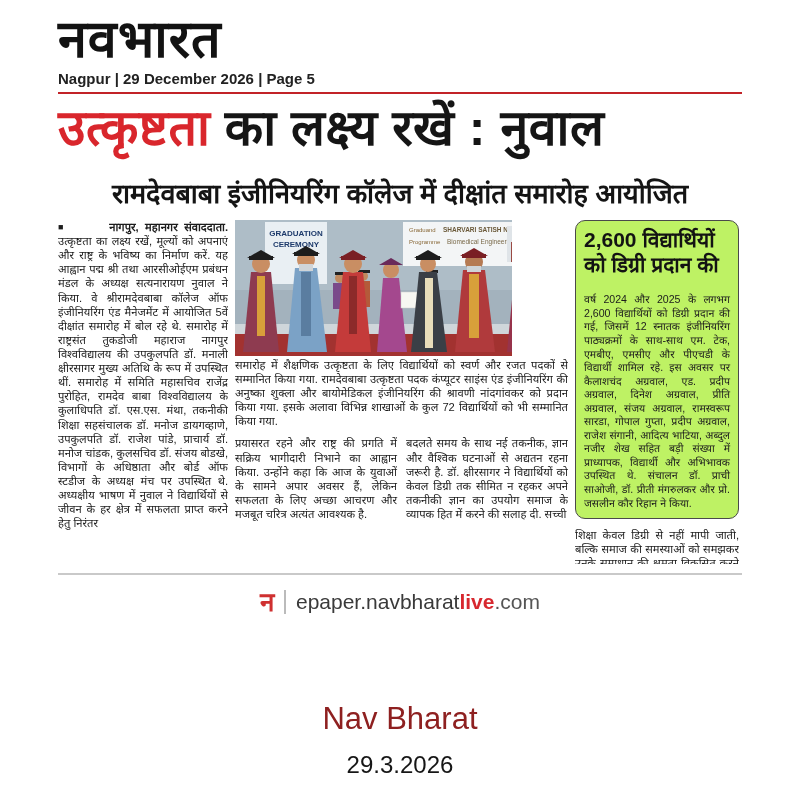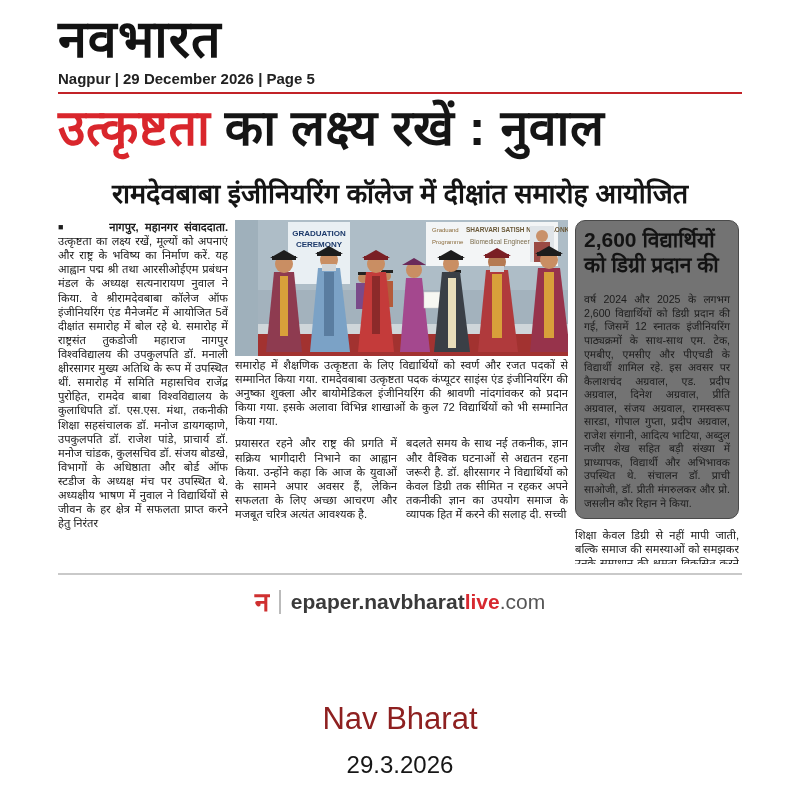--- a/index.html
+++ b/index.html
@@ -19,38 +19,38 @@
   .subheadline { text-align:center; font-weight:bold; font-size:27px; color:#141414; margin-top:20px; line-height:1.2; }
 
   
   .article-grid { display:grid; grid-template-columns:170px 333px 164px; column-gap:7px; margin-top:10px; height:344px; }
   .bodytext { font-size:11.2px; line-height:1.26; color:#1c1c1c; text-align:justify; }
   .col-left { overflow:hidden; }
   .lead-bullet { font-size:9px; vertical-align:1px; }
   .lead-bold { font-weight:bold;margin-left:36px; }
 
   .col-mid { display:flex; flex-direction:column; overflow:hidden; }
-  .photo-wrap { width:333px; height:136px; overflow:hidden; background:#9fb0bb;padding-left:23px; }
+  .photo-wrap { width:277px; height:136px; overflow:hidden; background:#9fb0bb; }
   .caption-head { font-weight:bold; font-size:23px; color:#131313; margin-top:5px; line-height:1.15; }
   .caption-body { font-size:11.2px; line-height:1.24; color:#1c1c1c; text-align:justify; margin-top:3px; }
   .mid-cols { display:grid; grid-template-columns:1fr 1fr; column-gap:9px; margin-top:8px; flex:1; overflow:hidden; }
 
   .col-right { display:flex; flex-direction:column; overflow:hidden; }
-  .sidebar-box { border:1.5px solid #4a4a4a; border-radius:10px; padding:6px 8px 8px 8px; background:#737373; }
+  .sidebar-box { border:1.5px solid #4a4a4a; border-radius:10px; padding:6px 8px 8px 8px; background:#bef264; }
   .sidebar-head { font-weight:bold; font-size:21px; line-height:1.2; color:#131313; }
   .sidebar-body { font-size:10.6px; line-height:1.28; color:#1c1c1c; text-align:justify; margin-top:16px; }
   .col4 { margin-top:9px; overflow:hidden; }
 
   
   .gray-rule { height:2px; background:#c9c9c9; margin-top:9px; }
   .footer-bar { display:flex; align-items:center; justify-content:center; gap:10px; margin-top:12px; height:30px; }
   .footer-logo { color:#cf3030; font-size:26px; font-weight:bold; line-height:1; }
   .footer-divider { width:1.5px; height:24px; background:#bbb; }
   .footer-url { font-size:21px; color:#555; }
-  .footer-url .u-bold { font-weight:bold; color:#3a3a3a; }
+  .footer-url .u-bold { font-weight:normal; color:#3a3a3a; }
   .footer-url .u-live { font-weight:bold; color:#d7282f; }
 
   .source-name { text-align:center; font-size:31px; color:#8e2020; margin-top:84px; }
   .source-date { text-align:center; font-size:24px; color:#161616; margin-top:14px; }
 
   svg text { font-family:"Liberation Sans","DejaVu Sans",sans-serif; }
 </style>
 </head>
 <body>
 

